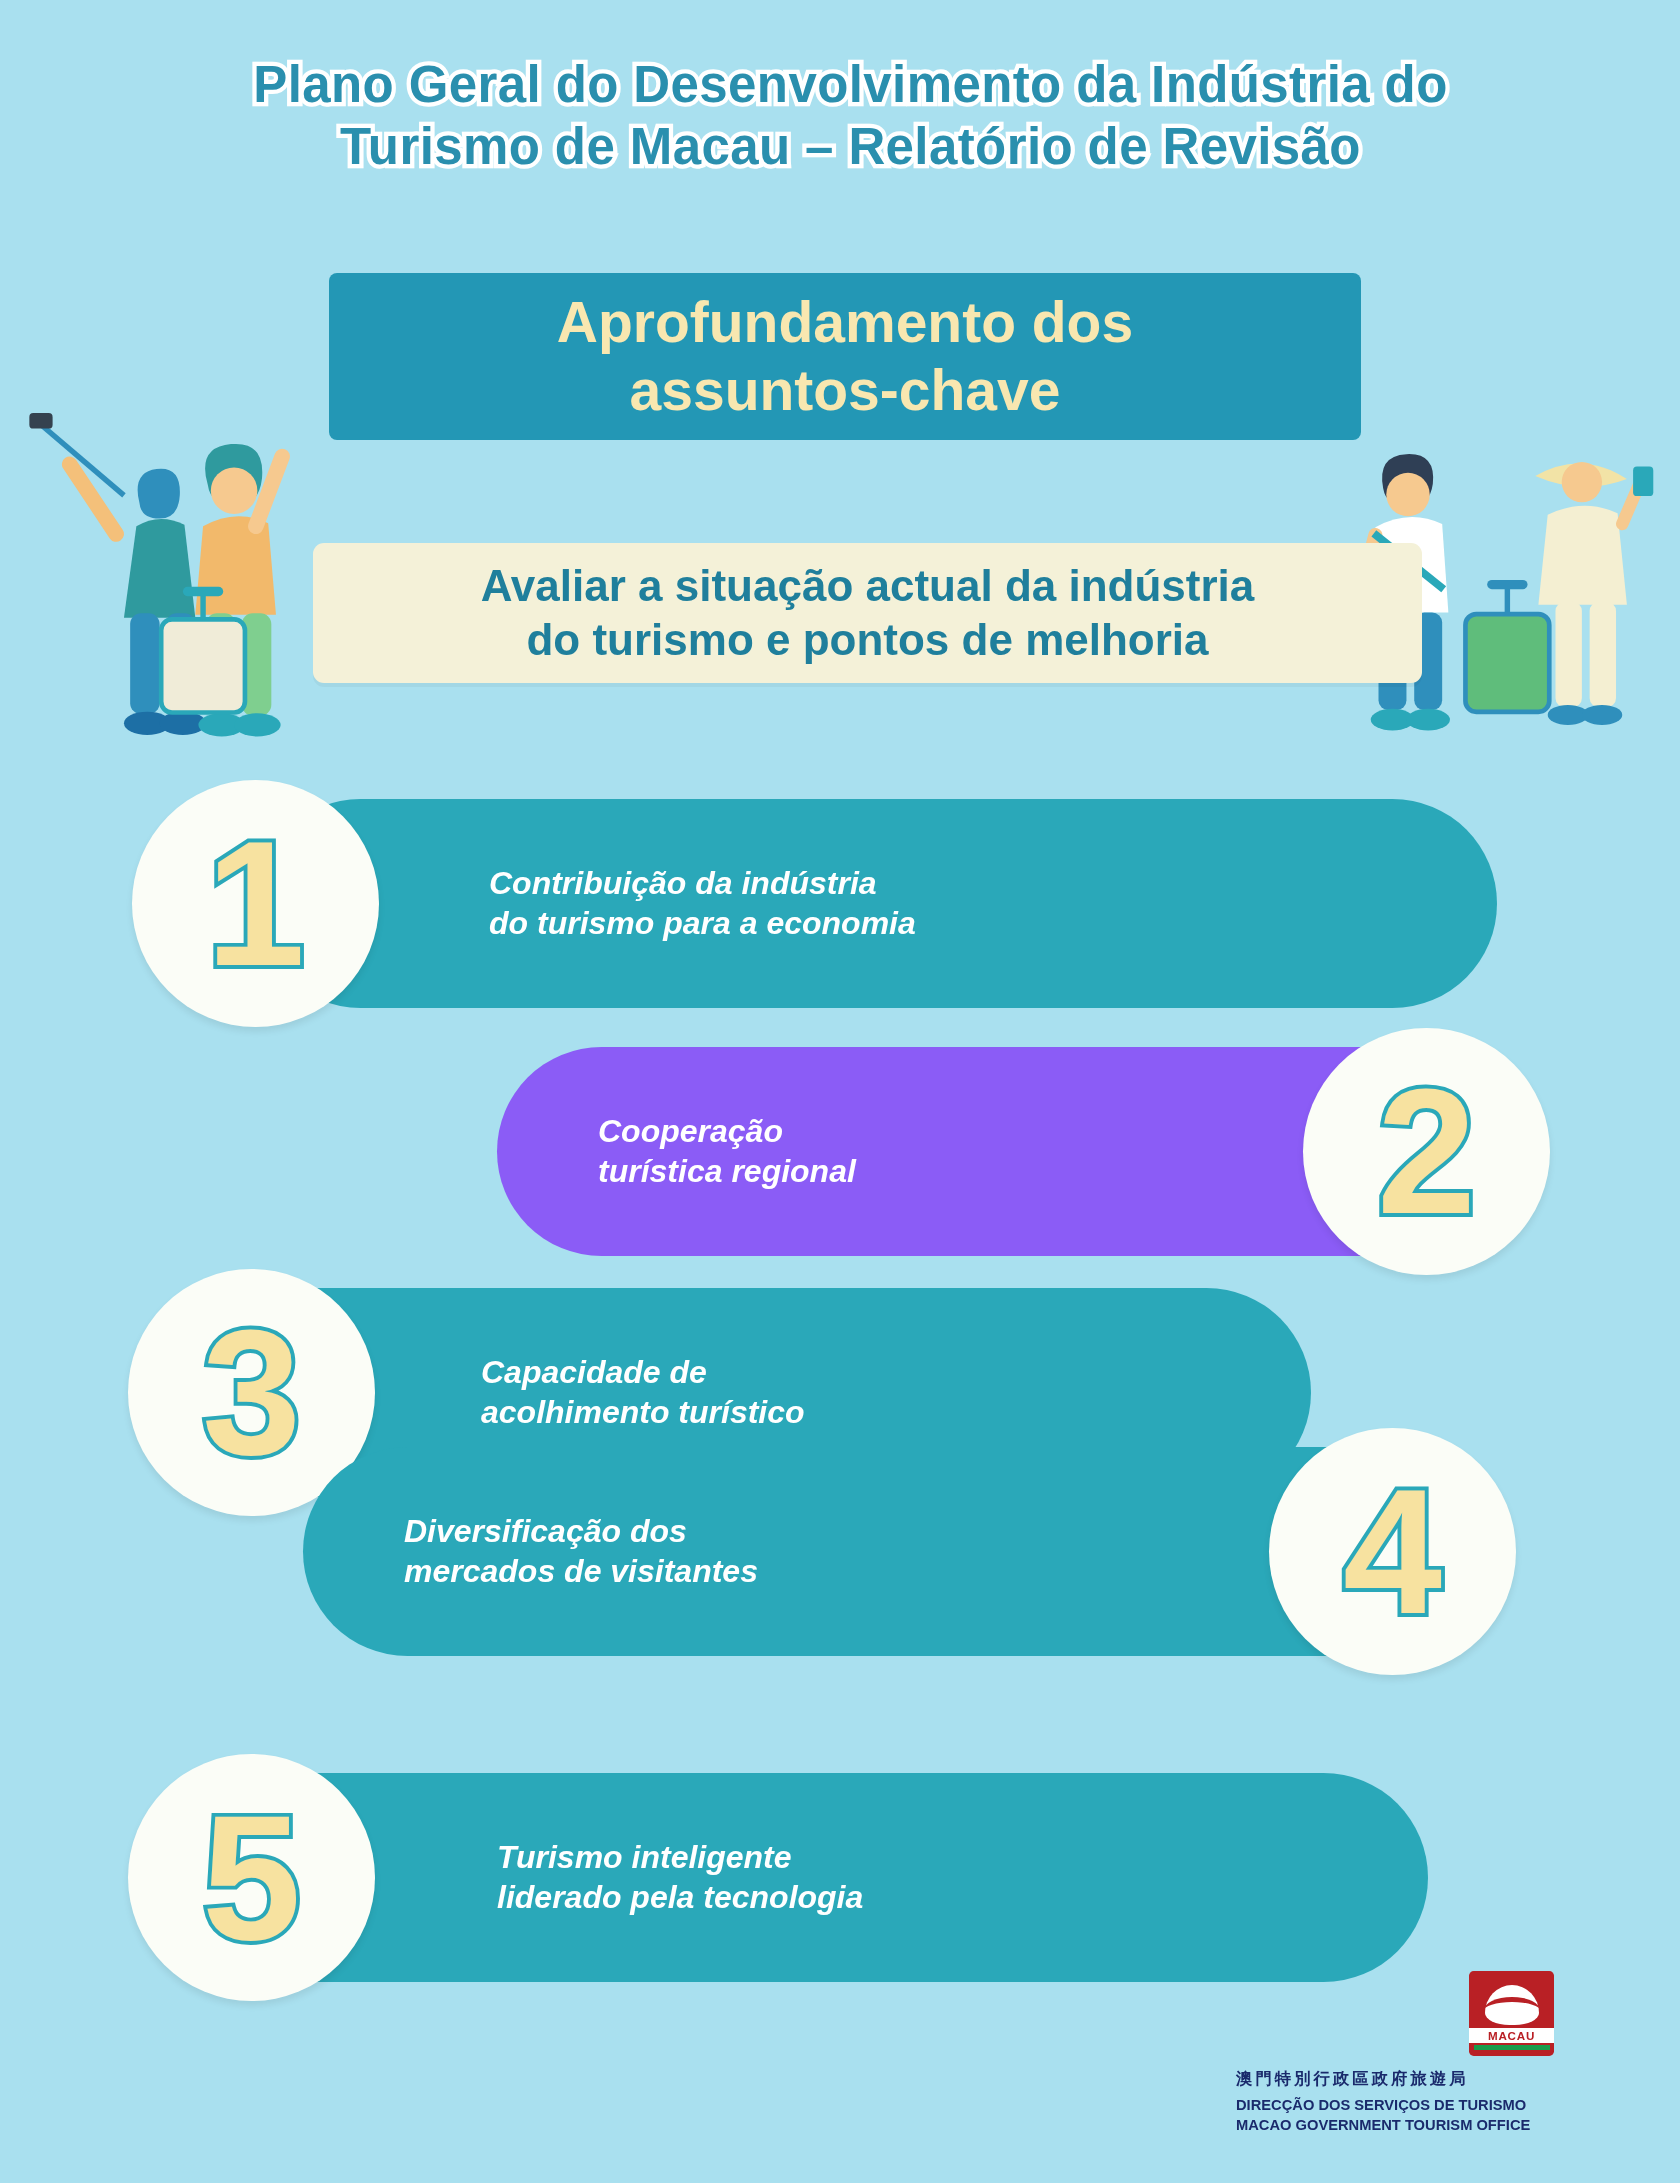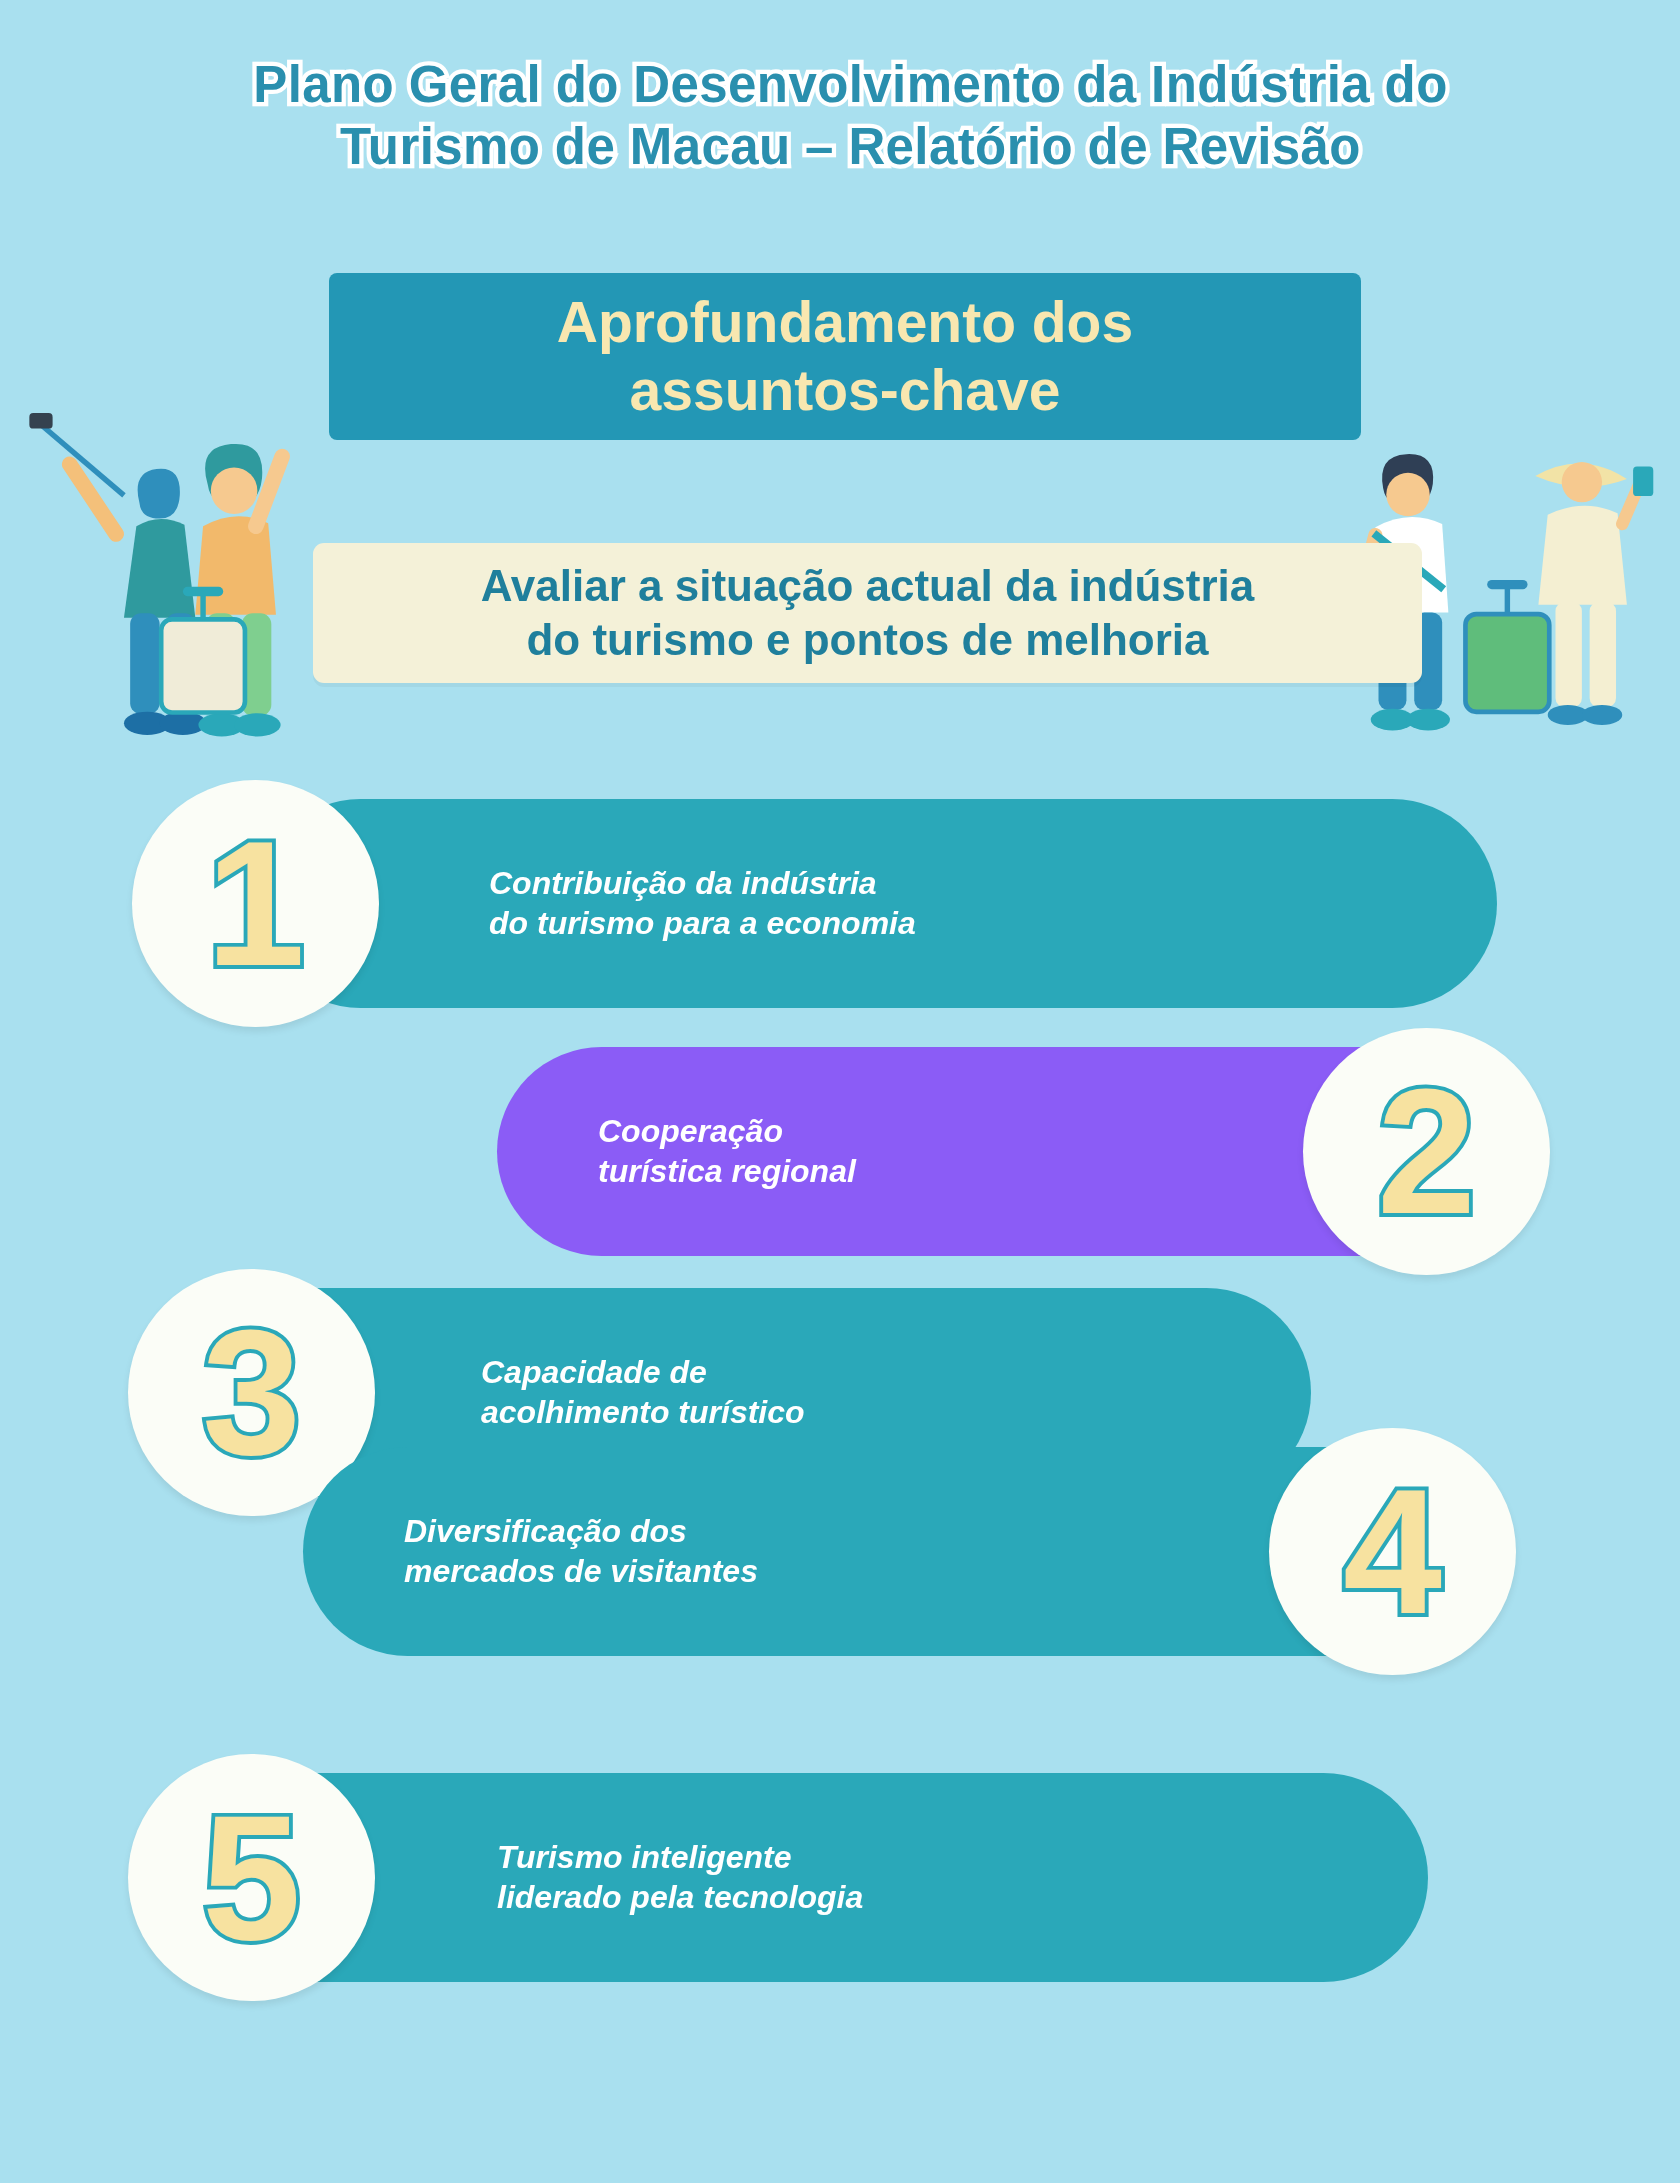--- a/index.html
+++ b/index.html
@@ -364,15 +364,26 @@
       <div class="bar-text">
         <span>Turismo inteligente</span><br>
         <span>liderado pela tecnologia</span>
       </div>
     </div>
     <div class="circle">
       <span class="num">5</span>
     </div>
   </div>
 
+  <div class="footer">
+    <div class="logo-mark">
+      <div class="lotus"></div>
+      <div class="bridge"></div>
+      <div class="band">MACAU</div>
+      <div class="green"></div>
+    </div>
+    <div class="cn">澳門特別行政區政府旅遊局</div>
+    <div class="pt">DIRECÇÃO DOS SERVIÇOS DE TURISMO</div>
+    <div class="en">MACAO GOVERNMENT TOURISM OFFICE</div>
+  </div>
 
 </div>
 
 
 </body></html>

